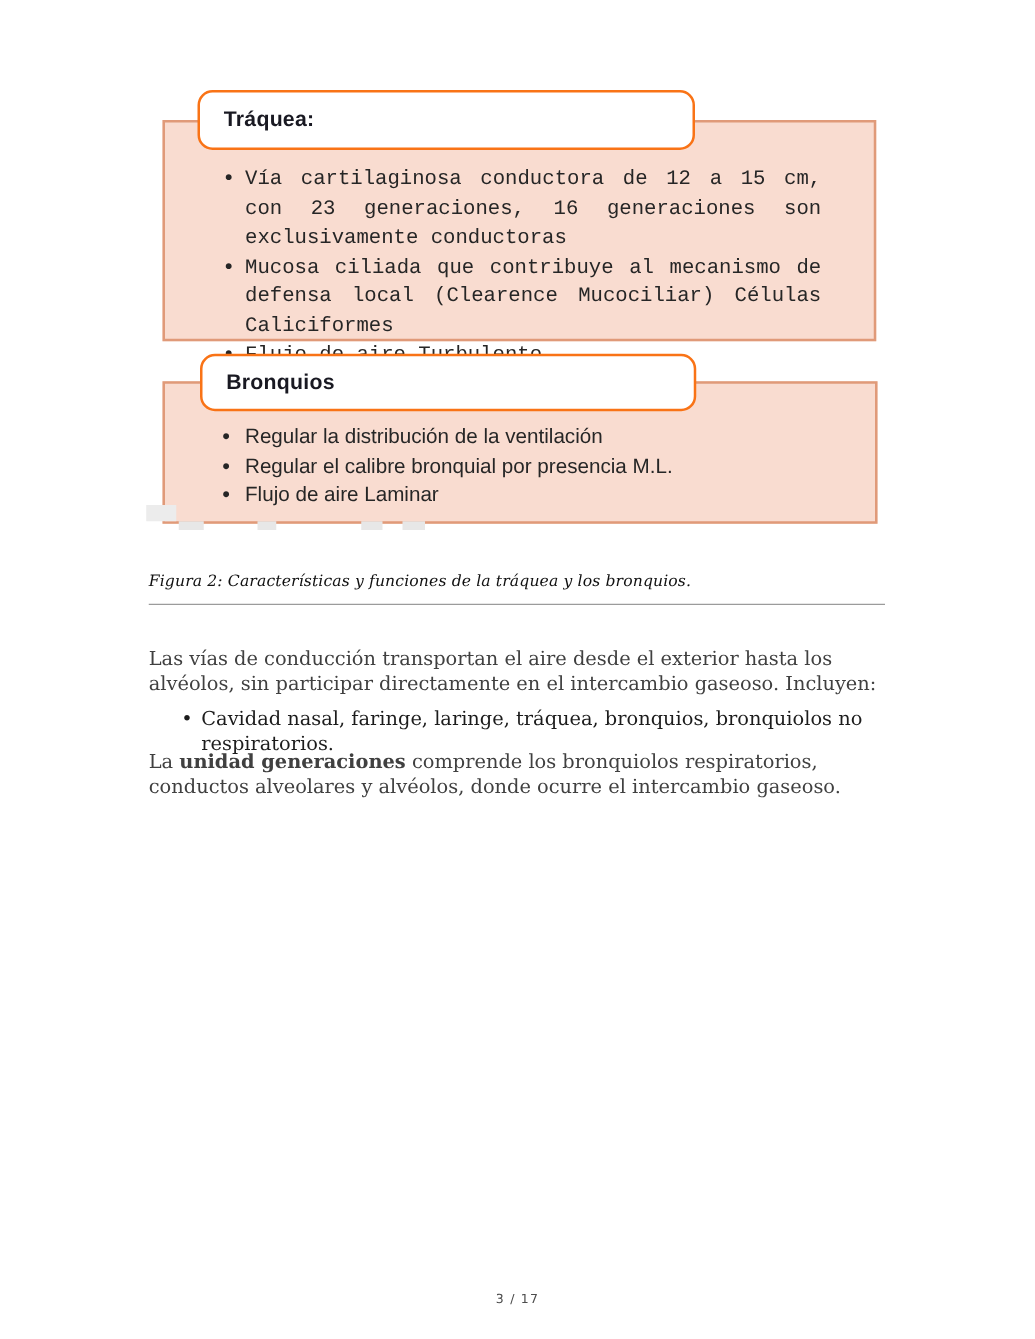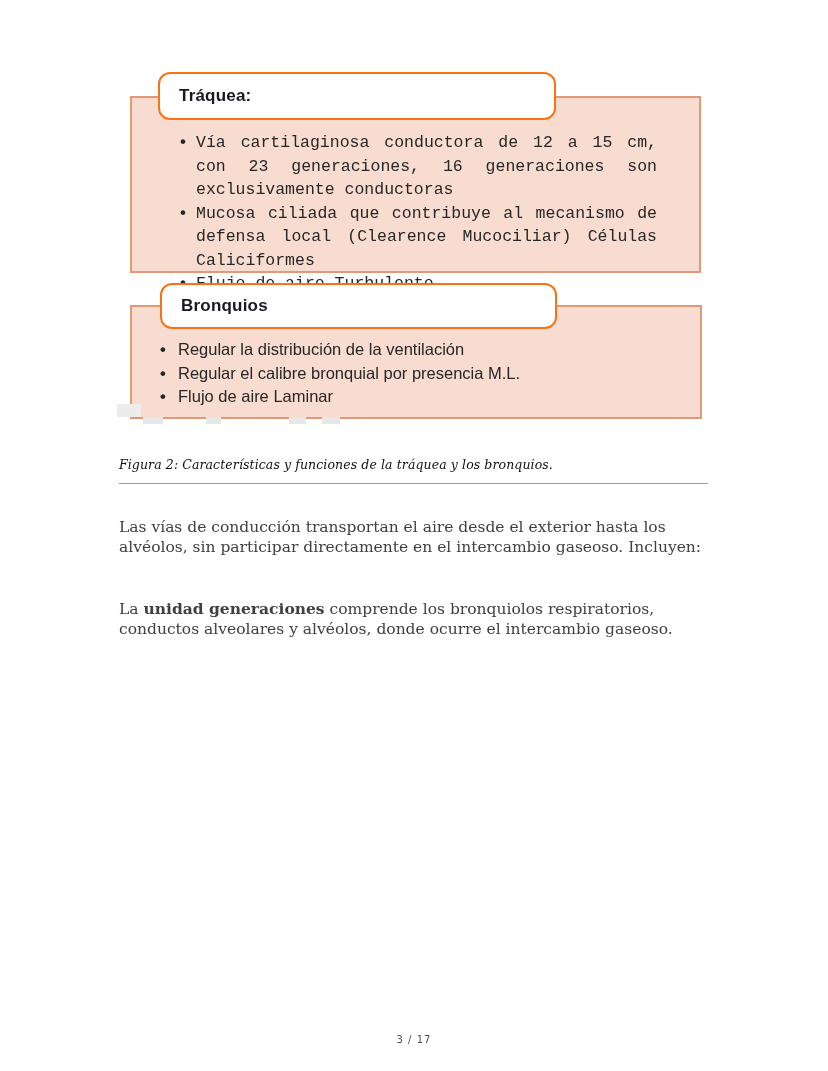--- a/index.html
+++ b/index.html
@@ -23,21 +23,21 @@
     padding-left:19px;letter-spacing:.2px;
   }
   .fig-tab-1{left:158px;top:72px;width:398px;height:48px;}
   .fig-tab-2{left:160px;top:283px;width:397px;height:46px;}
   .fig-bullets{
     margin:0;padding:0;list-style:none;
     font-family:"Liberation Sans", sans-serif;font-size:16.5px;line-height:23.5px;
     color:#262626;font-weight:500;
   }
   .fig-box-1 .fig-bullets{padding:33px 42px 0 46px;font-family:Liberation Mono, monospace;}
-  .fig-box-2 .fig-bullets{padding:31px 42px 0 28px;}
+  .fig-box-2 .fig-bullets{padding:31px 42px 0 46px;}
   .fig-bullets li{position:relative;padding-left:18px;margin:0;}
   .fig-bullets li::before{content:"\2022";position:absolute;left:0;top:0;font-weight:700;}
   .fig-bullets.justify li{text-align:justify;}
   
   .artifact{position:absolute;background:#e7e7e7;z-index:1;}
   .art-a{left:117px;top:404px;width:24px;height:13px;background:#ececec;}
   .art-b{left:143px;top:417px;width:20px;height:7px;}
   .art-c{left:206px;top:417px;width:15px;height:7px;}
   .art-d{left:289px;top:417px;width:17px;height:7px;}
   .art-e{left:322px;top:417px;width:18px;height:7px;}
@@ -112,18 +112,21 @@
     <div class="artifact art-e"></div>
   </div>
 
   <div class="caption">Figura 2: Características y funciones de la tráquea y los bronquios.</div>
 
   <hr class="divider">
 
 
   <p class="body-par par-1">Las vías de conducción transportan el aire desde el exterior hasta los alvéolos, sin participar directamente en el intercambio gaseoso. Incluyen:</p>
 
+  <ul class="body-bullet">
+    <li>Cavidad nasal, faringe, laringe, tráquea, bronquios, bronquiolos no respiratorios.</li>
+  </ul>
 
   <p class="body-par par-2"><span>La </span><b>unidad generaciones</b><span> comprende los bronquiolos respiratorios, conductos alveolares y alvéolos, donde ocurre el intercambio gaseoso.</span></p>
 
   <div class="footer">3 / 17</div>
 
 </div>
 
 </body></html>

